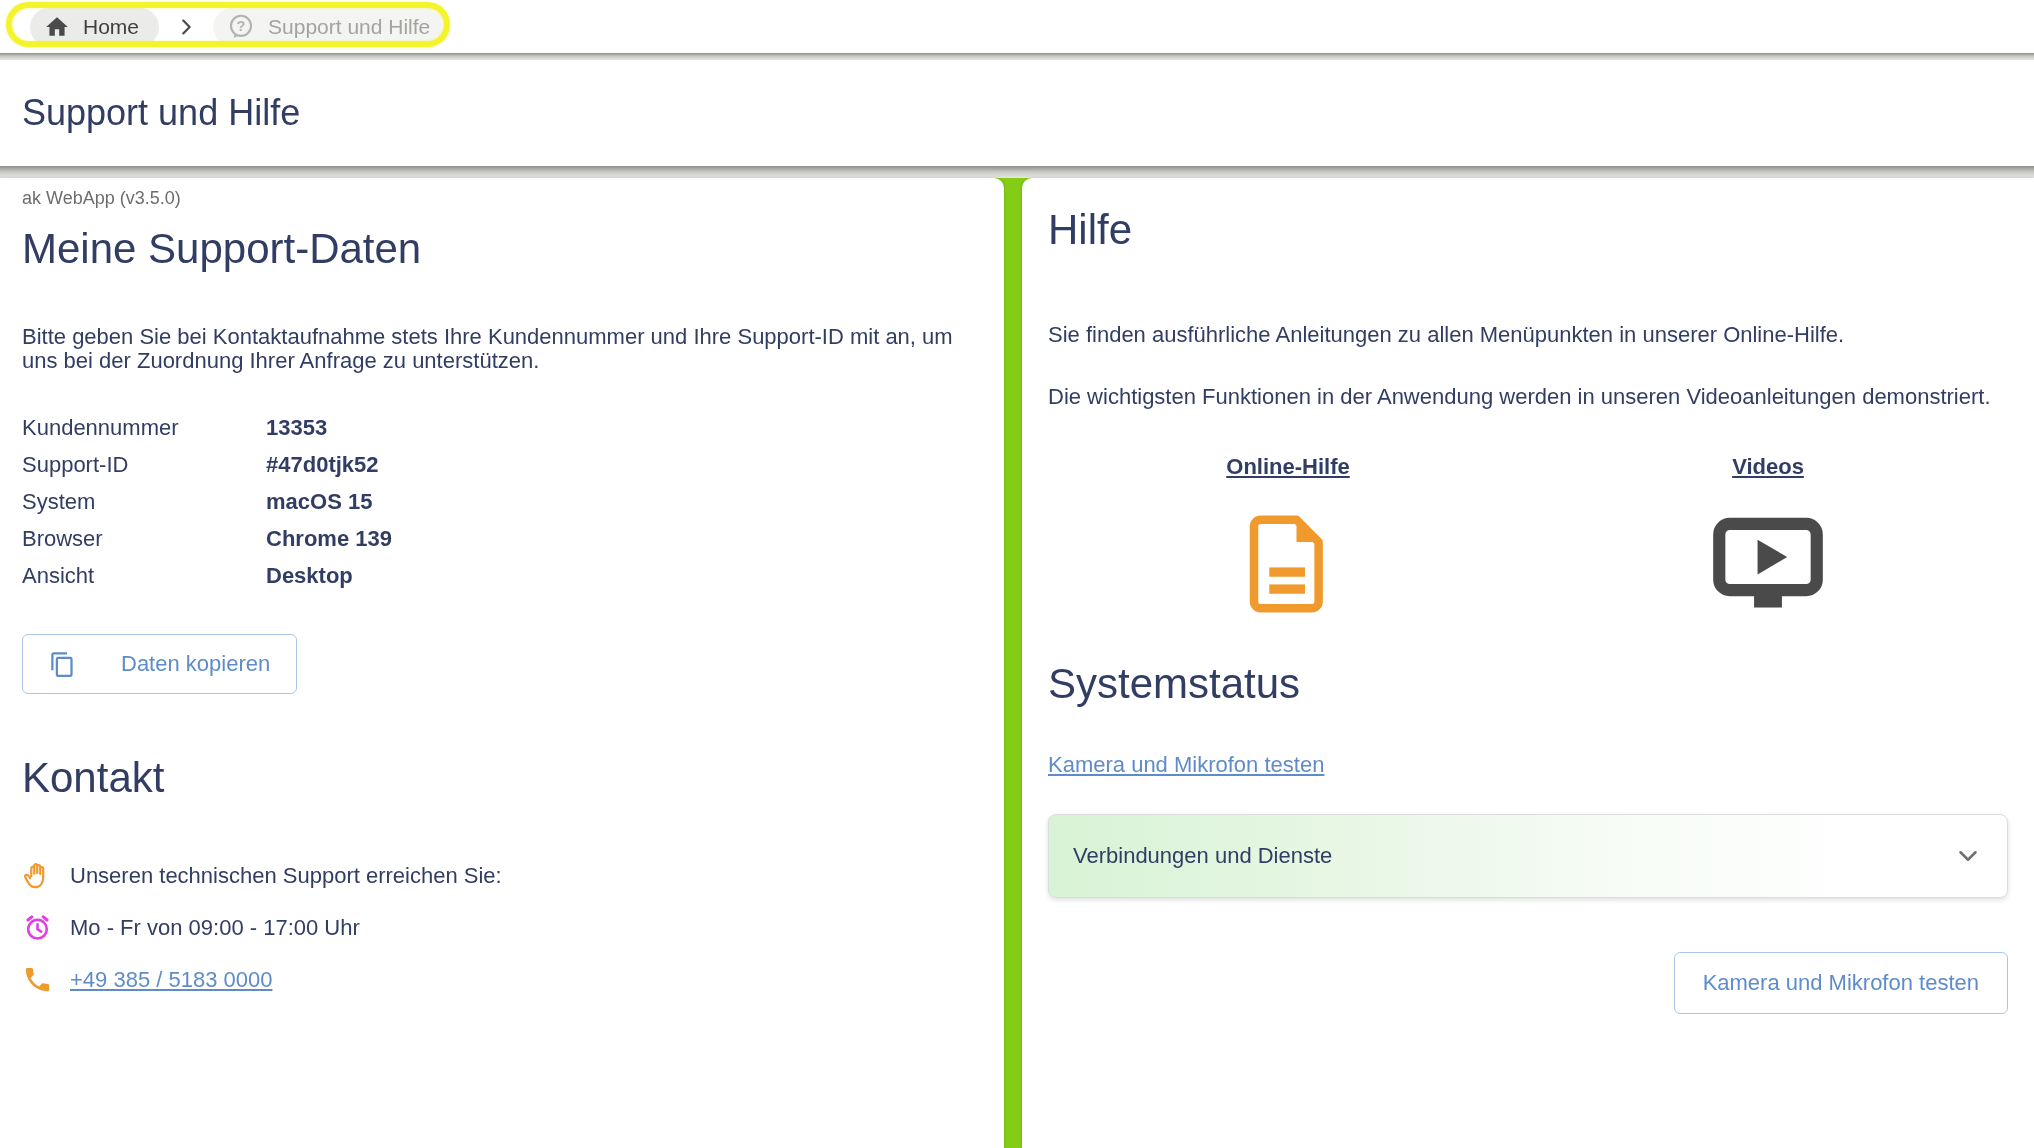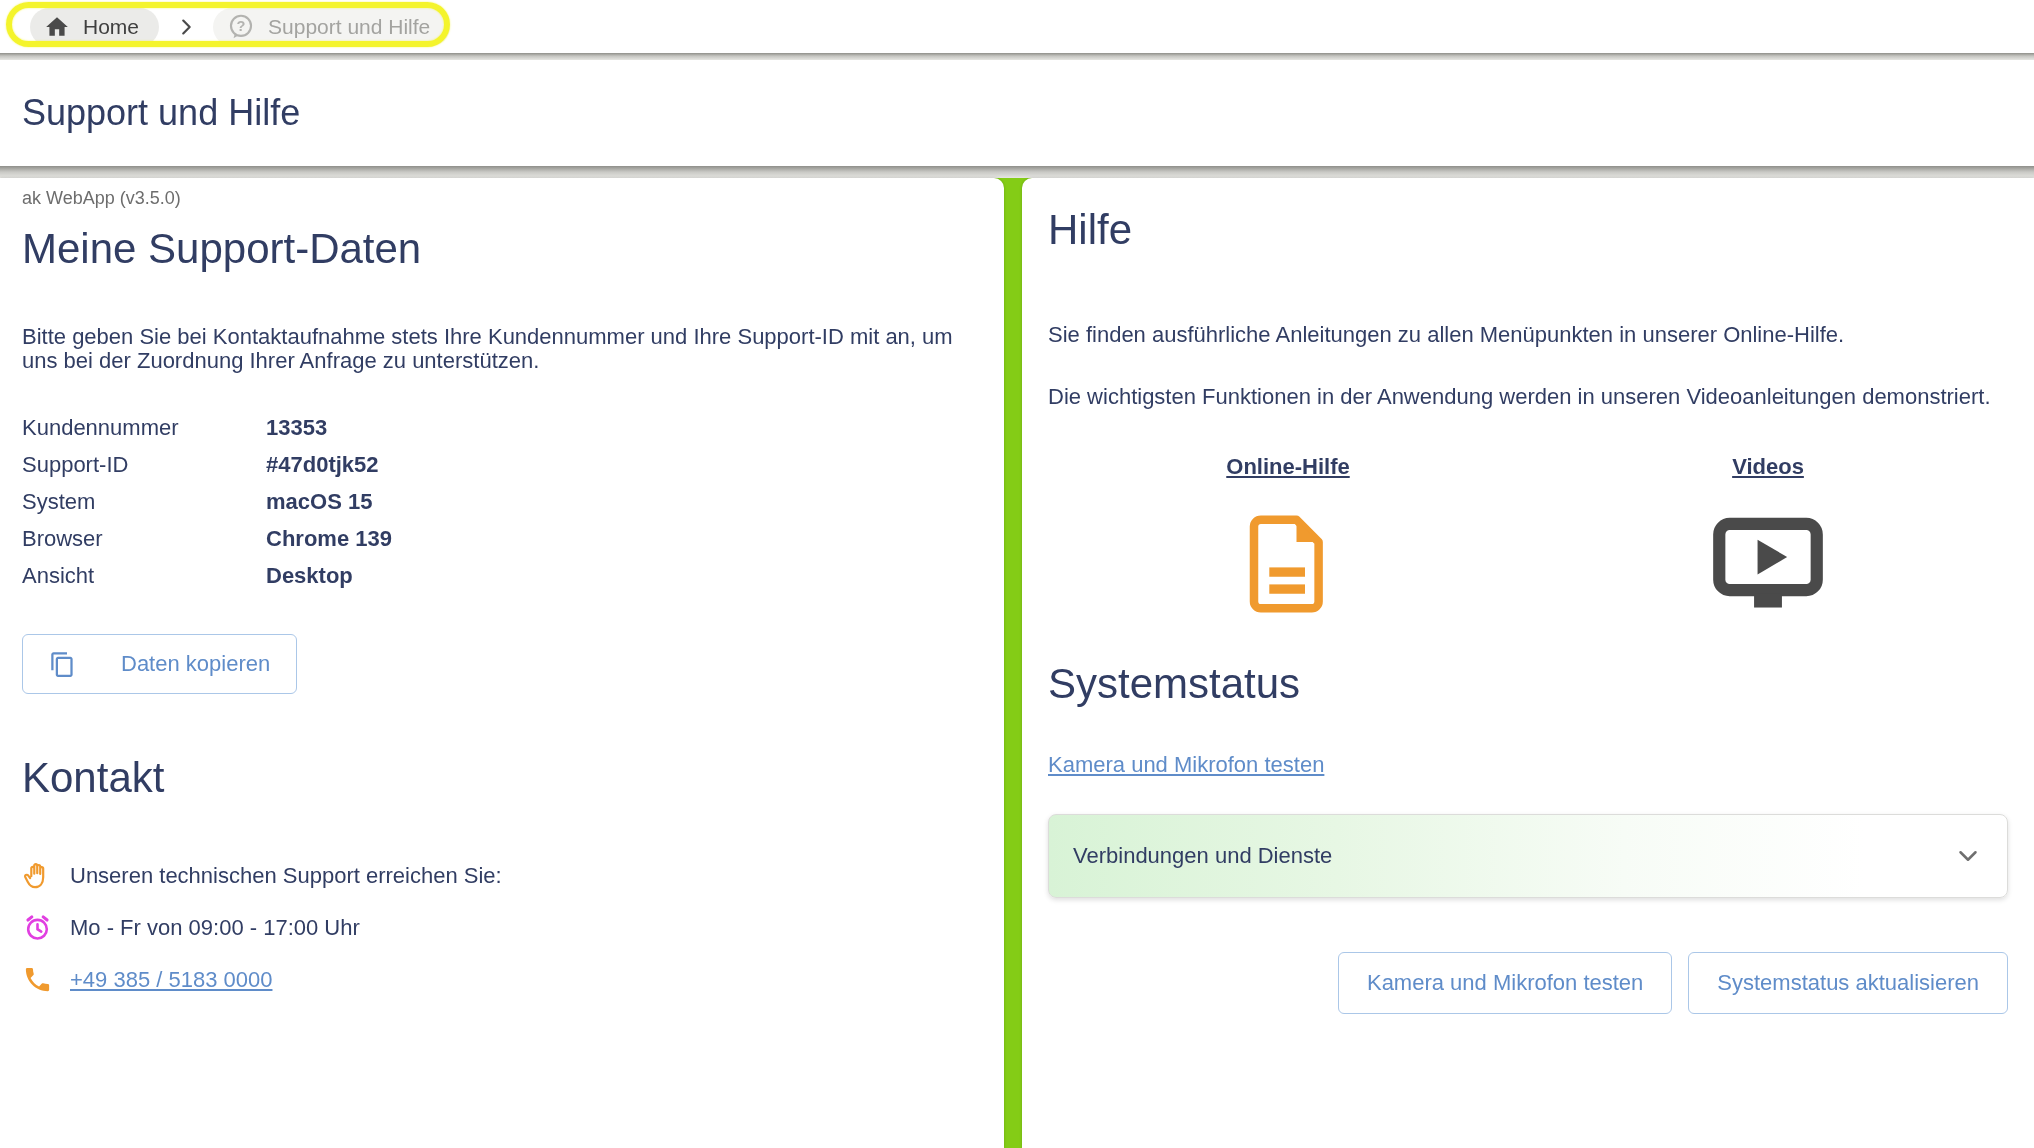--- a/index.html
+++ b/index.html
@@ -189,17 +189,16 @@
 
     <div class="accordion">
       <span>Verbindungen und Dienste</span>
       <svg width="30" height="30" viewBox="0 0 24 24" fill="none" stroke="#6f6f6f" stroke-width="2" stroke-linecap="round" stroke-linejoin="round">
         <path d="M6 9l6 6 6-6"></path>
       </svg>
     </div>
 
     <div class="buttons-row">
       <button class="btn action-btn">Kamera und Mikrofon testen</button>
-      <button class="btn action-btn">Systemstatus aktualisieren</button>
     </div>
   </div>
 
 </div>
 
 </body></html>

